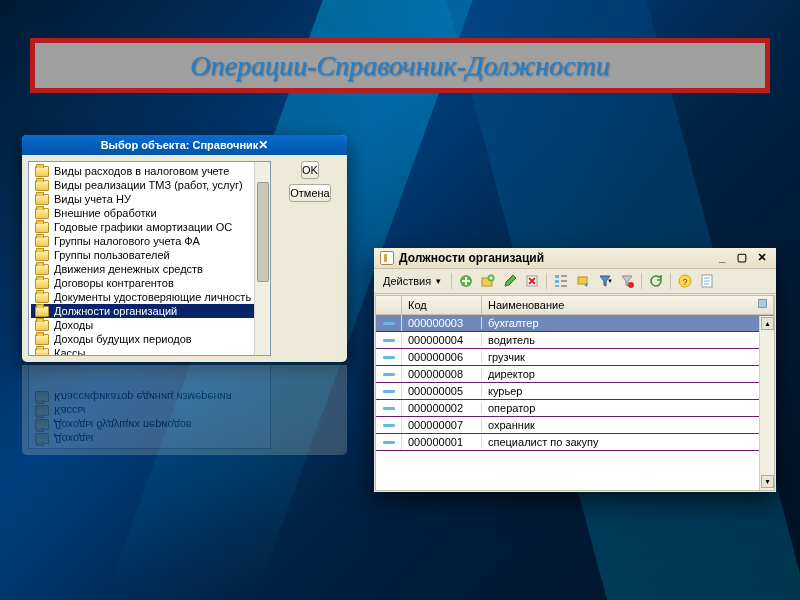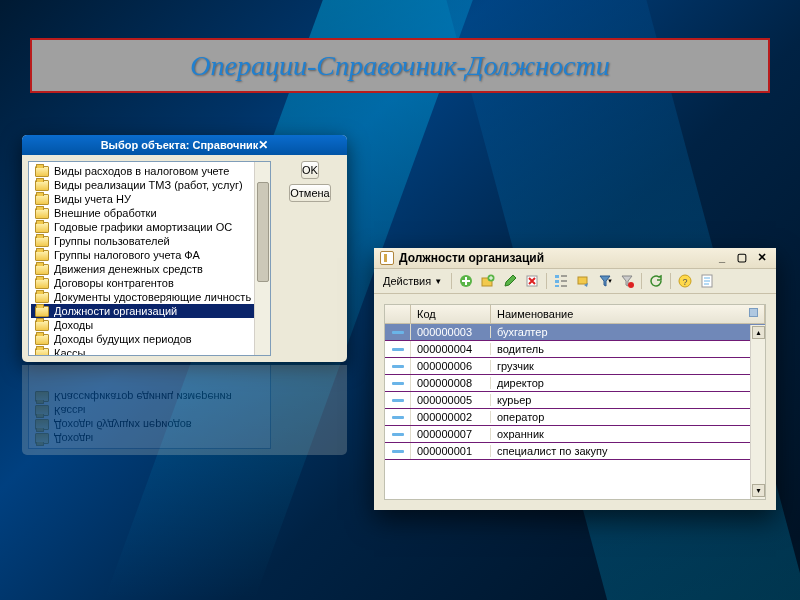--- a/index.html
+++ b/index.html
@@ -32,21 +32,21 @@
     width: 200px; height: 800px;
     background: linear-gradient(180deg, rgba(0,55,120,0.4), rgba(0,200,255,0.2));
     transform: skewX(15deg);
   }
 
   .title-bar {
     position: absolute;
     top: 38px; left: 30px; right: 30px;
     height: 55px;
     background: #a0a0a0;
-    border: 2px solid #b91c1c;
+    border: 5px solid #b91c1c;
     display: flex;
     align-items: center;
     justify-content: center;
   }
   .title-text {
     font-family: "Georgia", "Times New Roman", serif;
     font-size: 28px;
     color: #2080d0;
     font-style: italic;
     text-shadow: 1px 1px 2px rgba(0,0,0,0.4);
@@ -226,21 +226,21 @@
     width: 18px; height: 18px;
     display: flex; align-items: center; justify-content: center;
     cursor: pointer;
     border-radius: 2px;
   }
   .tb-icon svg { width: 14px; height: 14px; }
 
   .grid-wrap {
     background: #fff;
     border: 1px solid #c0c0b0;
-    margin: 10px;
+    margin: 1px;
     height: 196px;
     position: relative;
   }
   .grid-header {
     display: flex;
     background: linear-gradient(to bottom, #f8f4e8, #e8e4d4);
     border-bottom: 1px solid #c8c0a8;
     font-size: 11px;
   }
   .gh-cell { padding: 3px 6px; border-right: 1px solid #c8c0a8; }
@@ -315,25 +315,25 @@
           <div class="tree-item">
             <span class="folder-icon"></span>
             <span>Внешние обработки</span>
           </div>
           <div class="tree-item">
             <span class="folder-icon"></span>
             <span>Годовые графики амортизации ОС</span>
           </div>
           <div class="tree-item">
             <span class="folder-icon"></span>
+            <span>Группы налогового учета ФА</span>
+          </div>
+          <div class="tree-item">
+            <span class="folder-icon"></span>
             <span>Группы пользователей</span>
-          </div>
-          <div class="tree-item">
-            <span class="folder-icon"></span>
-            <span>Группы налогового учета ФА</span>
           </div>
           <div class="tree-item">
             <span class="folder-icon"></span>
             <span>Движения денежных средств</span>
           </div>
           <div class="tree-item">
             <span class="folder-icon"></span>
             <span>Договоры контрагентов</span>
           </div>
           <div class="tree-item">

